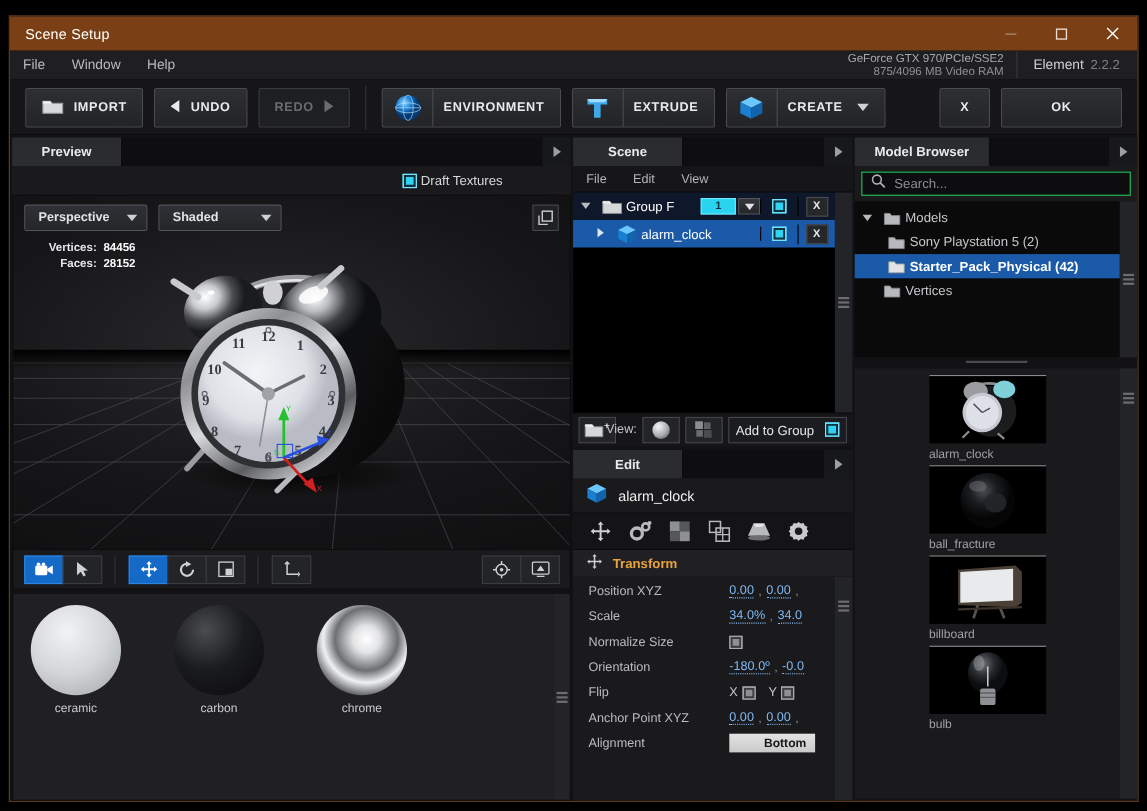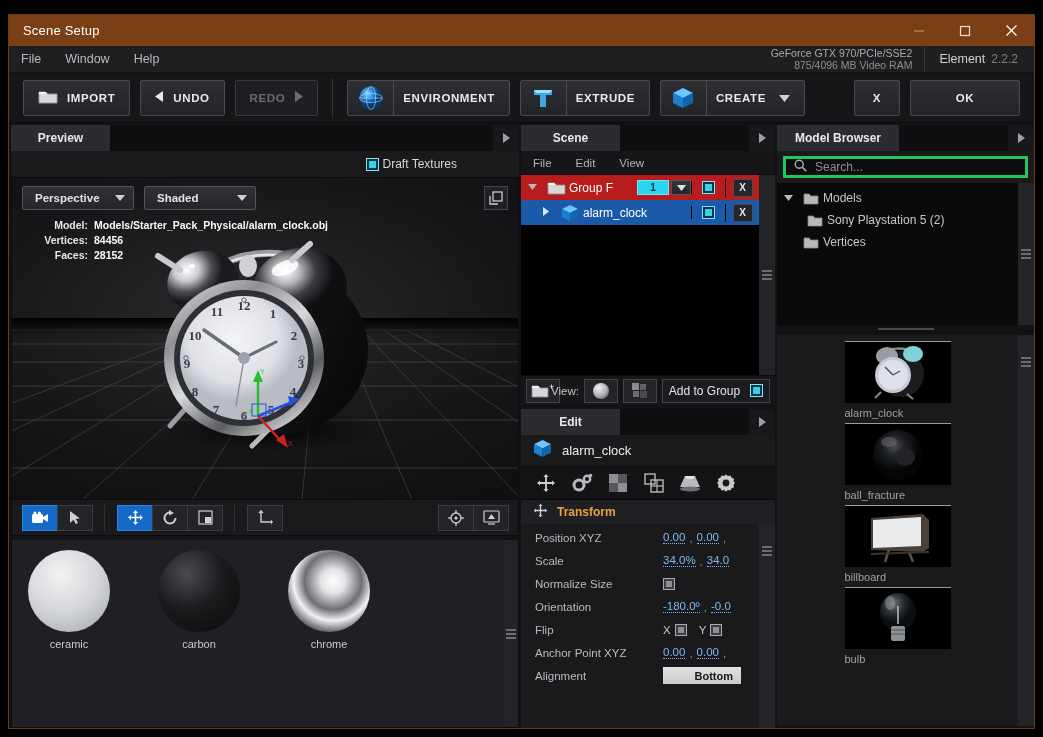--- a/index.html
+++ b/index.html
@@ -181,21 +181,21 @@
 
   
   .scene { flex: 0 0 auto; }
   .scene-menu {
     height: 24px; background: #161618; display: flex; align-items: center;
     border-bottom: 1px solid #0c0c0e;
   }
   .scene-menu .mi { color: #b3b4b7; font-size: 11.5px; padding: 0 12px; }
   .tree { background: #000; height: 200px; position: relative; display: flex; }
   .tree-rows { flex: 1; }
-  .trow { height: 25px; display: flex; align-items: center; background: #b91c1c; }
+  .trow { height: 25px; display: flex; align-items: center; background: #0f172a; }
   .trow.sel { background: #1a5aa8; }
   .trow .tw { width: 22px; text-align: center; color: #b9babd; font-size: 8px; }
   .trow .tw.ind { margin-left: 14px; }
   .trow .ticon { width: 26px; display: flex; align-items: center; justify-content: center; }
   .trow .tname { flex: 1; color: #fff; font-size: 12px; }
   .numfield {
     width: 32px; height: 15px; background: #2ad4f0; border: 1px solid #6fe8ff;
     color: #07323c; font-size: 10px; font-weight: bold; text-align: center; line-height: 14px;
   }
   .numcaret {
@@ -260,21 +260,21 @@
     width: 78px; height: 17px; background: linear-gradient(#e3e3e3,#c9c9c9);
     color: #18181a; font-size: 11px; font-weight: bold;
     display: flex; align-items: center; justify-content: flex-end; padding-right: 8px;
   }
   .props-scroll { width: 16px; background: #232428; display: flex; align-items: flex-start; justify-content: center; padding-top: 20px; }
 
   
   .mb-top { flex: 0 0 auto; }
   .search-wrap { height: 32px; background: #1a1a1c; display: flex; align-items: center; padding: 0 6px; }
   .search {
-    flex: 1; height: 22px; background: #0d0d0f; border: 3px solid #22c55e;
+    flex: 1; height: 22px; background: #0d0d0f; border: 1px solid #22c55e;
     display: flex; align-items: center; gap: 8px; padding: 0 8px;
   }
   .search input {
     flex: 1; background: transparent; border: none; outline: none;
     color: #cfd0d2; font-size: 12px; font-family: "Liberation Sans", sans-serif;
   }
   .search input::placeholder { color: #8e8f92; }
   .mb-tree { height: 142px; background: #0a0a0b; display: flex; }
   .mb-rows { flex: 1; padding-top: 4px; }
   .mrow { height: 22px; display: flex; align-items: center; }
@@ -597,24 +597,20 @@
           </div>
 
           <div class="vp-expand">
             <svg width="14" height="14" viewBox="0 0 14 14">
               <rect x="4" y="1" width="9" height="9" fill="none" stroke="#c9cacc" stroke-width="1.3"></rect>
               <path d="M1 5 L1 13 L9 13" fill="none" stroke="#c9cacc" stroke-width="1.3"></path>
             </svg>
           </div>
 
           <div class="vp-info">
-            <div class="r">
-              <span class="k">Model:</span>
-              <span class="v">Models/Starter_Pack_Physical/alarm_clock.obj</span>
-            </div>
             <div class="r">
               <span class="k">Vertices:</span>
               <span class="v">84456</span>
             </div>
             <div class="r">
               <span class="k">Faces:</span>
               <span class="v">28152</span>
             </div>
           </div>
         </div>
@@ -1001,20 +997,28 @@
               <span class="mname">Models</span>
             </div>
             <div class="mrow ind">
               <span class="micon">
                 <svg width="16" height="13" viewBox="0 0 16 13">
                     <path d="M1 2 L1 12 L15 12 L15 4 L7.6 4 L6.1 2 Z" fill="#b8b9bc" stroke="#85868a" stroke-width=".8"></path>
                   </svg>
               </span>
               <span class="mname">Sony Playstation 5 (2)</span>
             </div>
+            <div class="mrow ind sel">
+              <span class="micon">
+                <svg width="16" height="13" viewBox="0 0 16 13">
+                    <path d="M1 2 L1 12 L15 12 L15 4 L7.6 4 L6.1 2 Z" fill="#e3e4e6" stroke="#9fa0a3" stroke-width=".8"></path>
+                  </svg>
+              </span>
+              <span class="mname">Starter_Pack_Physical (42)</span>
+            </div>
             <div class="mrow" style="padding-left:22px">
               <span class="micon">
                 <svg width="16" height="13" viewBox="0 0 16 13">
                     <path d="M1 2 L1 12 L15 12 L15 4 L7.6 4 L6.1 2 Z" fill="#b8b9bc" stroke="#85868a" stroke-width=".8"></path>
                   </svg>
               </span>
               <span class="mname">Vertices</span>
             </div>
           </div>
           <div class="mb-scroll">

